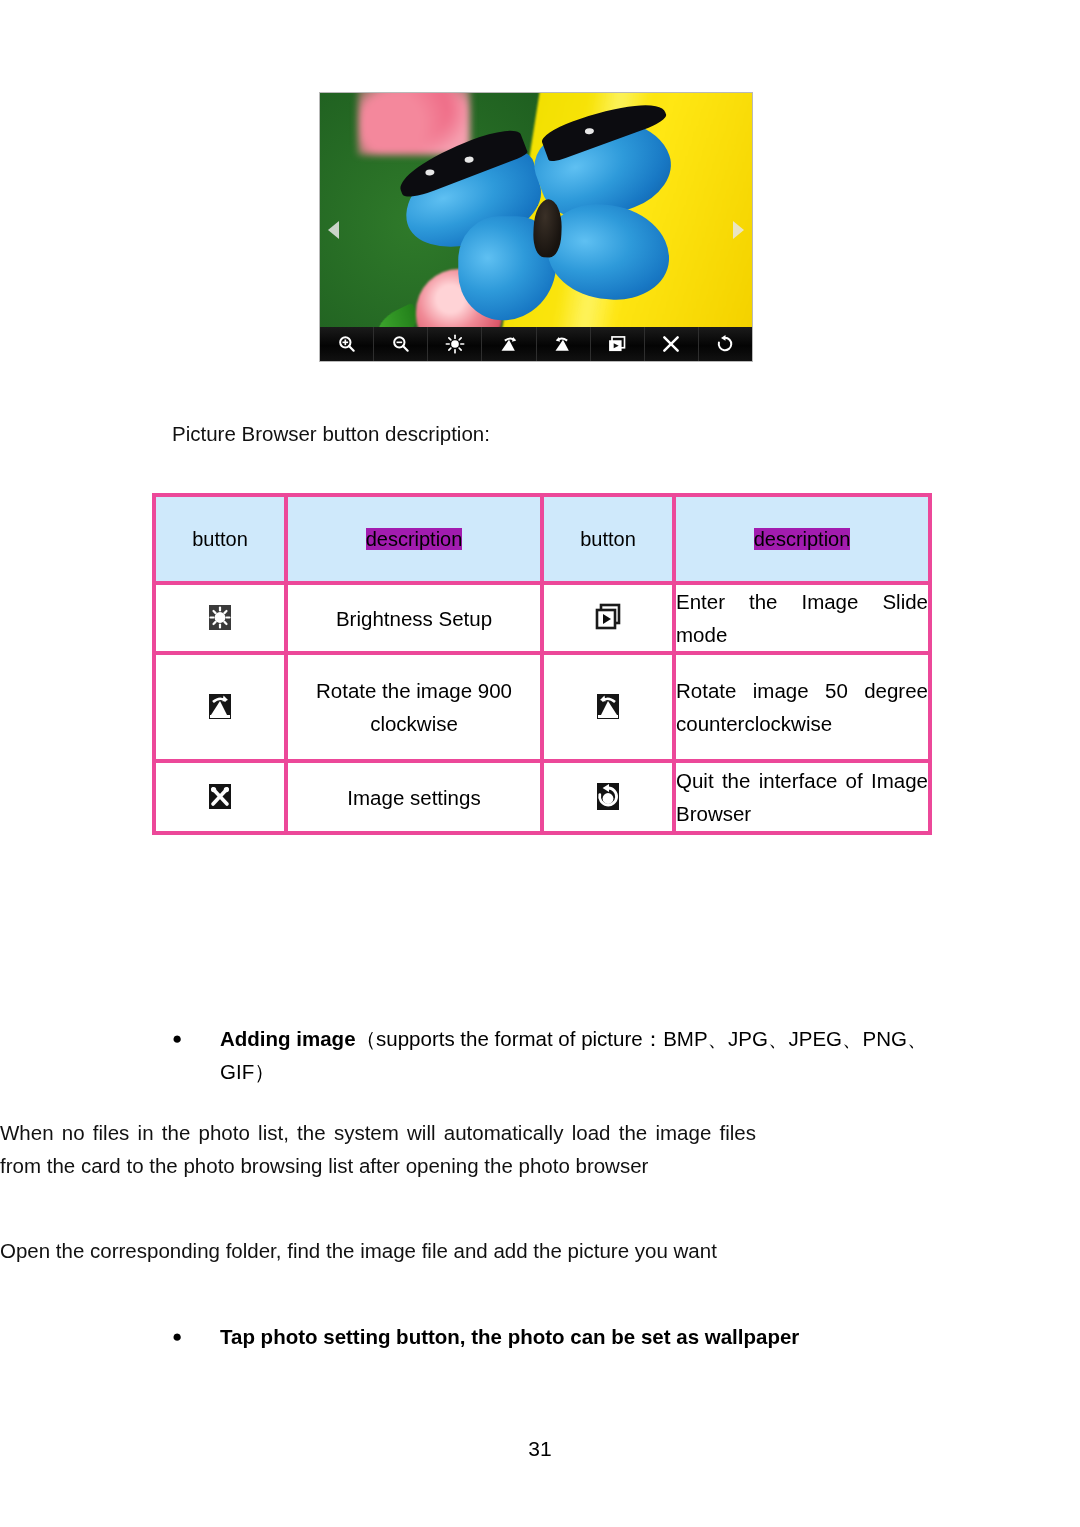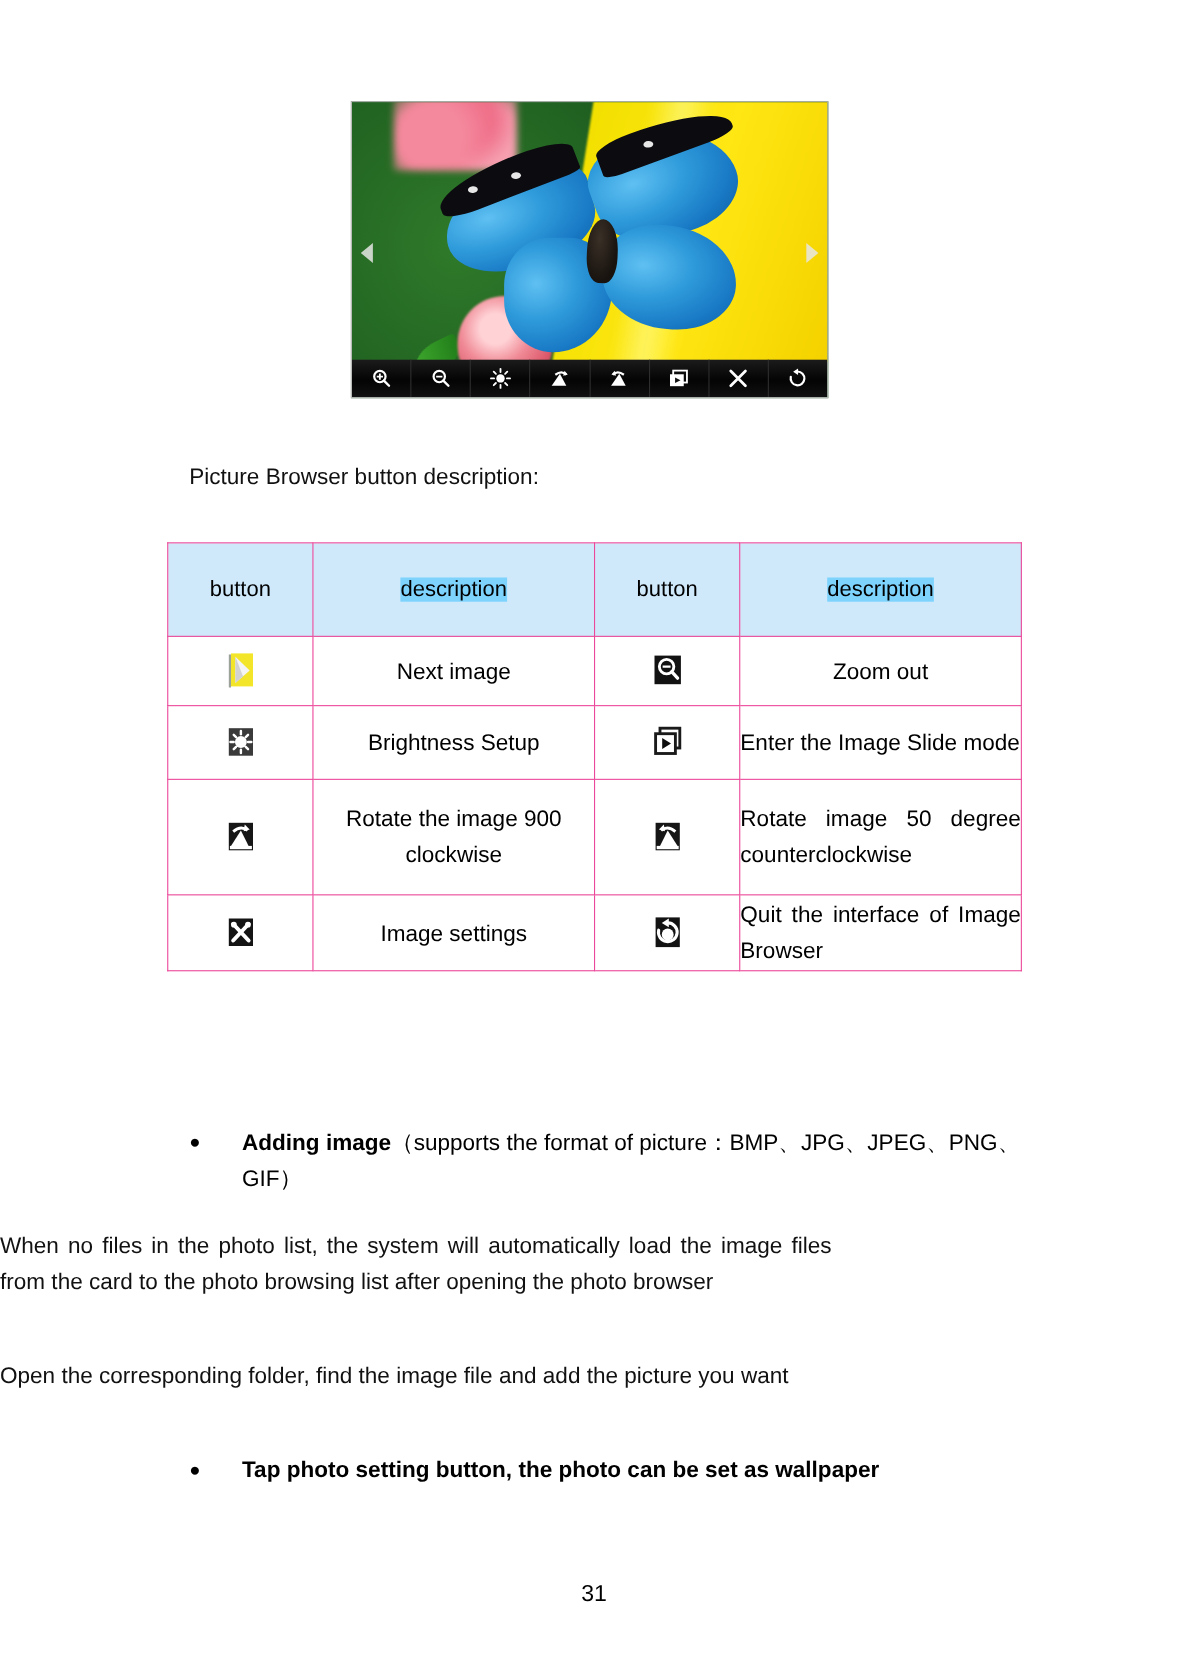--- a/index.html
+++ b/index.html
@@ -184,33 +184,33 @@
   
   .btn-table {
     position: absolute;
     left: 152px;
     top: 493px;
     width: 776px;
     border-collapse: collapse;
     table-layout: fixed;
   }
   .btn-table td, .btn-table th {
-    border: 1px solid #ec4899;
+    border: 4px solid #ec4899;
     padding: 0;
     vertical-align: middle;
   }
   .btn-table thead th {
     background: #cfe9fb;
     height: 84px;
     font-size: 20px;
     font-weight: normal;
   }
   .hdr-button { font-weight: bold; }
   .hdr-desc span {
-    background: #7dd3fc;
+    background: #a21caf;
     padding: 0 0;
   }
   .col-icon { width: 132px; }
   .col-desc { width: 256px; }
   .cell-icon { text-align: center; }
   .cell-desc {
     font-size: 20.5px;
     line-height: 33px;
     padding: 7px 10px;
   }
@@ -380,44 +380,20 @@
     <tr>
       <th class="hdr-button">button</th>
       <th class="hdr-desc"><span>description</span></th>
       <th class="hdr-button">button</th>
       <th class="hdr-desc"><span>description</span></th>
     </tr>
   </thead>
   <tbody>
 
 
-    <tr class="row-2">
-      <td class="cell-icon">
-        <span class="chip">
-          <svg viewBox="0 0 30 36">
-            <rect x="6" y="2" width="20" height="30" fill="#f2e52a"></rect>
-            <rect x="4" y="3" width="2" height="30" fill="#9aa29a"></rect>
-            <path d="M10 5 L10 29 L23 17.5 Z" fill="#f4f4f4"></path>
-            <path d="M10 5 L10 29 L17 23 Z" fill="#d2d2d2"></path>
-          </svg>
-        </span>
-      </td>
-      <td class="cell-desc center">Next image</td>
-      <td class="cell-icon">
-        <span class="chip">
-          <svg viewBox="0 0 30 36">
-            <rect x="3" y="4" width="24" height="26" fill="#121212"></rect>
-            <circle cx="14" cy="14" r="6.6" fill="none" stroke="#fff" stroke-width="2.6"></circle>
-            <line x1="18.6" y1="18.6" x2="24" y2="24.5" stroke="#fff" stroke-width="3" stroke-linecap="round"></line>
-            <line x1="10.4" y1="14" x2="17.6" y2="14" stroke="#fff" stroke-width="2.2"></line>
-          </svg>
-        </span>
-      </td>
-      <td class="cell-desc center">Zoom out</td>
-    </tr>
 
     <tr class="row-3">
       <td class="cell-icon">
         <span class="chip">
           <svg viewBox="0 0 30 36">
             <rect x="4" y="5" width="22" height="25" fill="#3a3a3a"></rect>
             <circle cx="15" cy="17.5" r="5.4" fill="#fff"></circle>
             <g stroke="#fff" stroke-width="2.2" stroke-linecap="round">
               <line x1="15" y1="7.5" x2="15" y2="10.5"></line>
                 <line x1="15" y1="24.5" x2="15" y2="27.5"></line>

